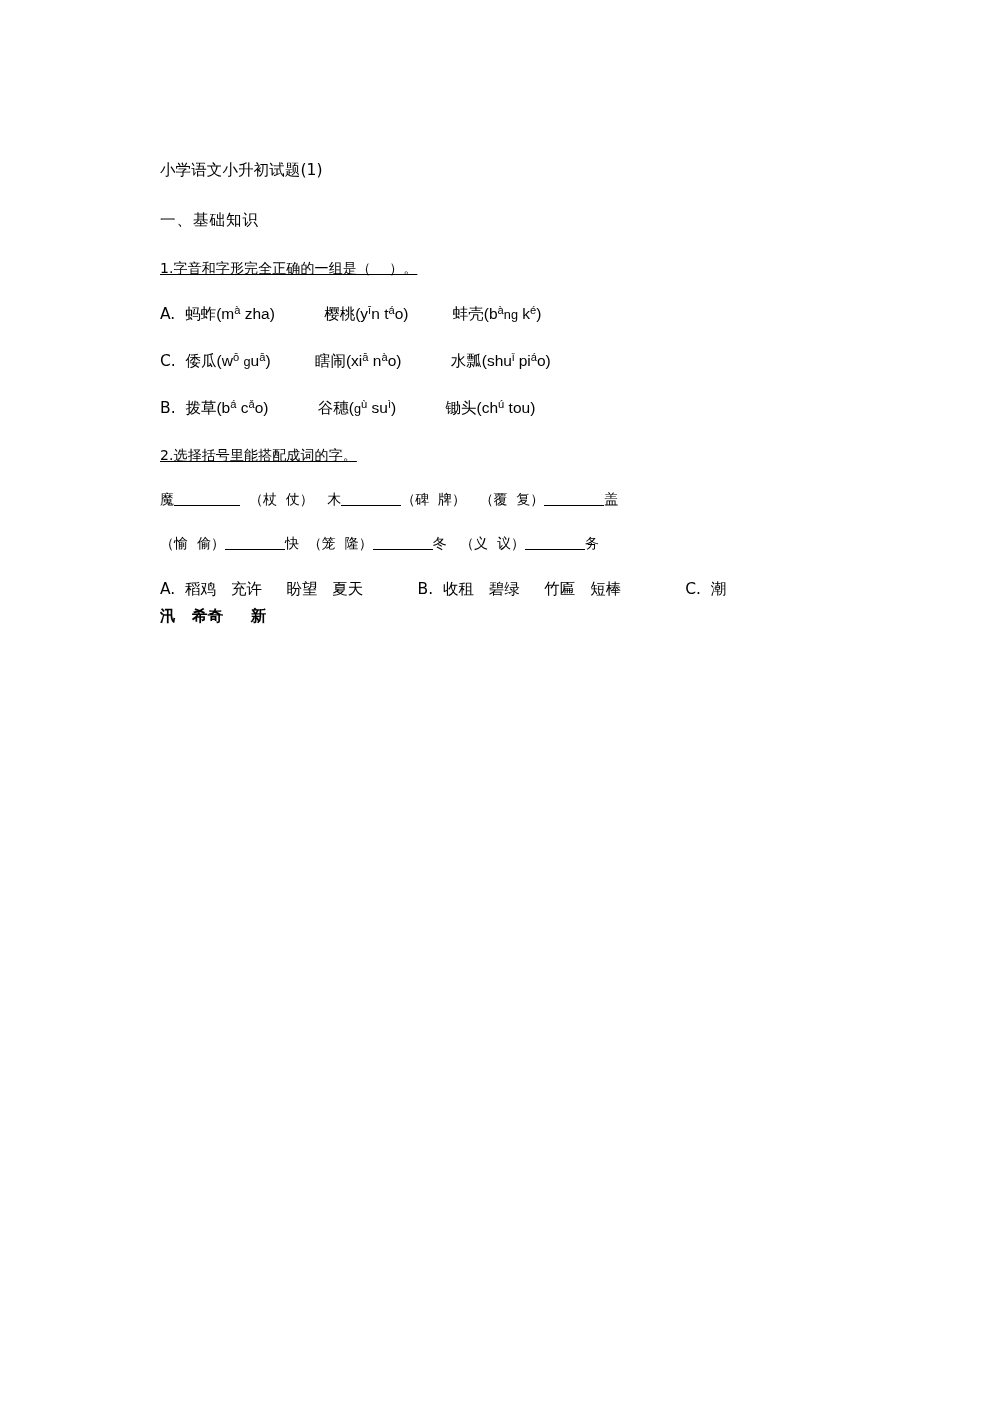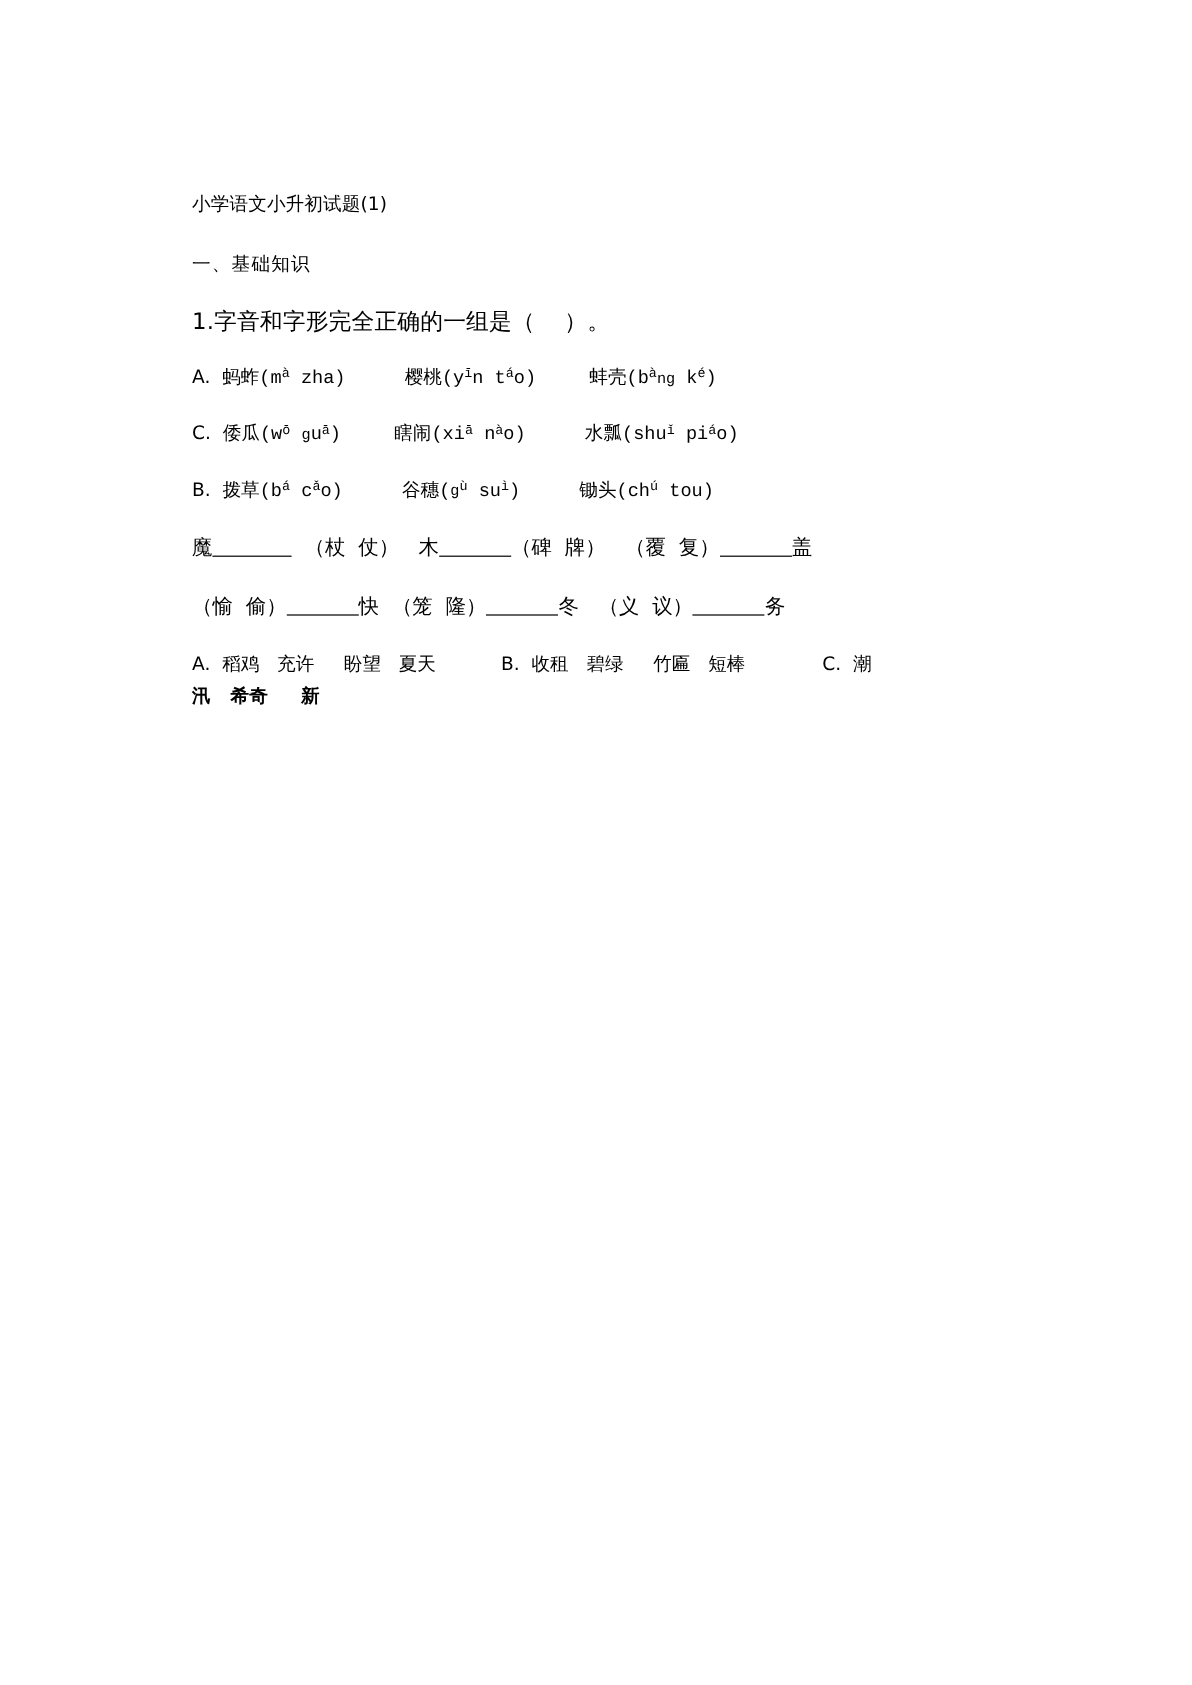--- a/index.html
+++ b/index.html
@@ -34,51 +34,51 @@
   .ln {
     font-size: 15.5px;
     line-height: 20px;
     white-space: pre-wrap;
     letter-spacing: 0.1px;
   }
 
   .title { font-size: 15.5px; margin-bottom: 30px; }
   .sec   { font-size: 15.5px; margin-bottom: 28px; letter-spacing: 1px; margin-top: 23px; }
 
-  .q { font-size: 19px; margin-bottom: 26px; }
+  .q { font-size: 14px; margin-bottom: 26px; text-decoration: underline; }
 
   
   .opt {
     font-size: 15.5px;
     margin-bottom: 26px;
     white-space: pre;
   }
 
   
-  .py { font-family: Liberation Mono, monospace; }
+  .py { font-family: Liberation Sans, sans-serif; }
   .tm {
     font-size: 0.72em;
     vertical-align: 0.42em;
     letter-spacing: 0;
   }
   .sc {
     font-size: 0.82em;
     vertical-align: 0.02em;
   }
 
   
   .bl {
     display: inline-block;
     border-bottom: 1.3px solid #000;
     vertical-align: -2px;
   }
   .bl-m { width: 60px; }
   .bl-l { width: 66px; }
 
-  .fillrow { font-size: 17px; margin-bottom: 26px; white-space: pre; }
+  .fillrow { font-size: 14px; margin-bottom: 26px; white-space: pre; }
 
   
   .dense {
     font-size: 15.5px;
     line-height: 29px;
     white-space: pre-wrap;
     word-break: break-all;
   }
 
   .gap-lg { height: 74px; }
@@ -99,20 +99,21 @@
 
     <div class="q ln">1.字音和字形完全正确的一组是（    ）。</div>
 
     <div class="opt">A.<span>  </span>蚂蚱<span class="py">(m<span class="tm">à</span> zha)</span><span>          </span>樱桃<span class="py">(y<span class="tm">ī</span>n t<span class="tm">á</span>o)</span><span>         </span>蚌壳<span class="py">(b<span class="tm">à</span><span class="sc">n</span><span class="sc">g</span> k<span class="tm">é</span>)</span></div>
 
     <div class="opt">C.<span>  </span>倭瓜<span class="py">(w<span class="tm">ō</span> <span class="sc">g</span>u<span class="tm">ā</span>)</span><span>         </span>瞎闹<span class="py">(xi<span class="tm">ā</span> n<span class="tm">à</span>o)</span><span>          </span>水瓢<span class="py">(shu<span class="tm">ǐ</span> pi<span class="tm">á</span>o)</span></div>
 
     <div class="opt">B.<span>  </span>拨草<span class="py">(b<span class="tm">á</span> c<span class="tm">ǎ</span>o)</span><span>          </span>谷穗<span class="py">(<span class="sc">g</span><span class="tm">ù</span> su<span class="tm">ì</span>)</span><span>          </span>锄头<span class="py">(ch<span class="tm">ú</span> tou)</span></div>
 
 
+    <div class="q ln">2.选择括号里能搭配成词的字。</div>
 
     <div class="fillrow"><span>魔</span><span class="bl bl-l"></span><span>  </span><span>（杖  仗）</span><span>   </span><span>木</span><span class="bl bl-m"></span><span>（碑  牌）</span><span>   </span><span>（覆  复）</span><span class="bl bl-m"></span><span>盖</span></div>
 
     <div class="fillrow"><span>（愉  偷）</span><span class="bl bl-m"></span><span>快</span><span>  </span><span>（笼  隆）</span><span class="bl bl-m"></span><span>冬</span><span>   </span><span>（义  议）</span><span class="bl bl-m"></span><span>务</span></div>
 
 
     <div class="opt"><span>A.  稻鸡   充许     盼望   夏天</span><span>           </span><span>B.  收租   碧绿     竹匾   短棒</span><span>             </span><span>C.  潮</span></div>
     <div class="ln" style="margin-top:-20px;font-weight:bold;">汛   希奇     新</div>
 
     <div class="gap-lg"></div>

